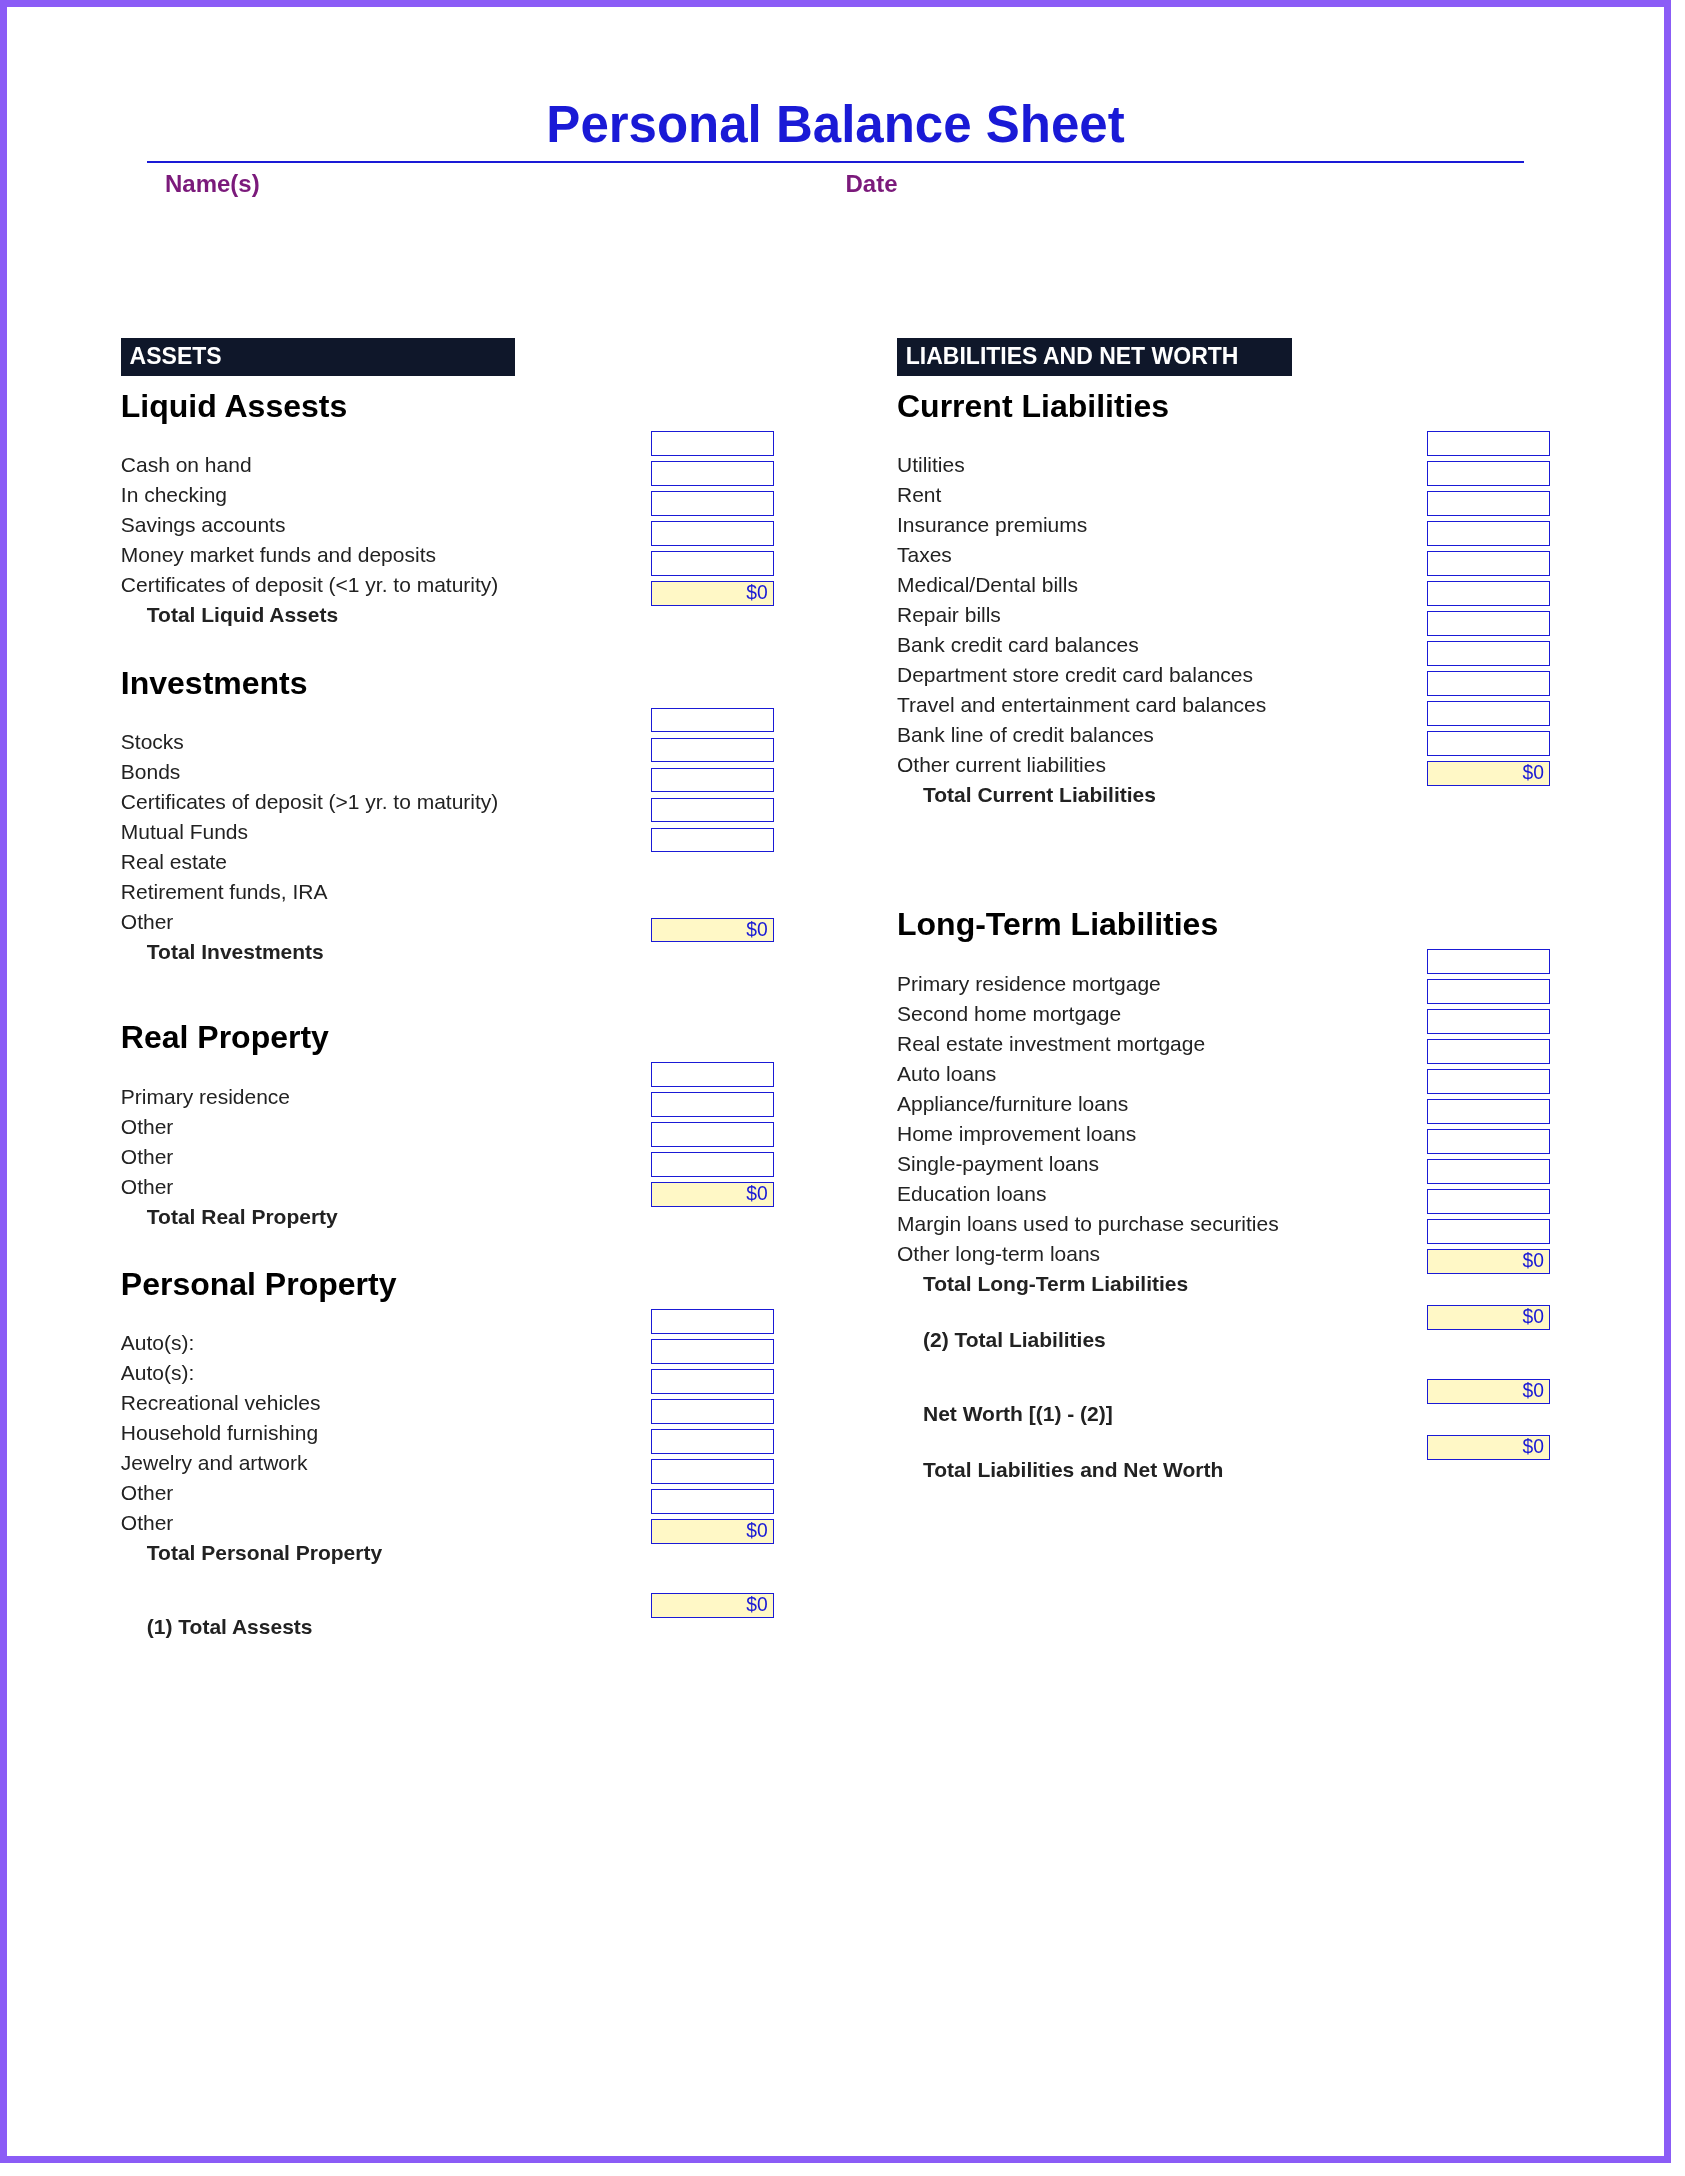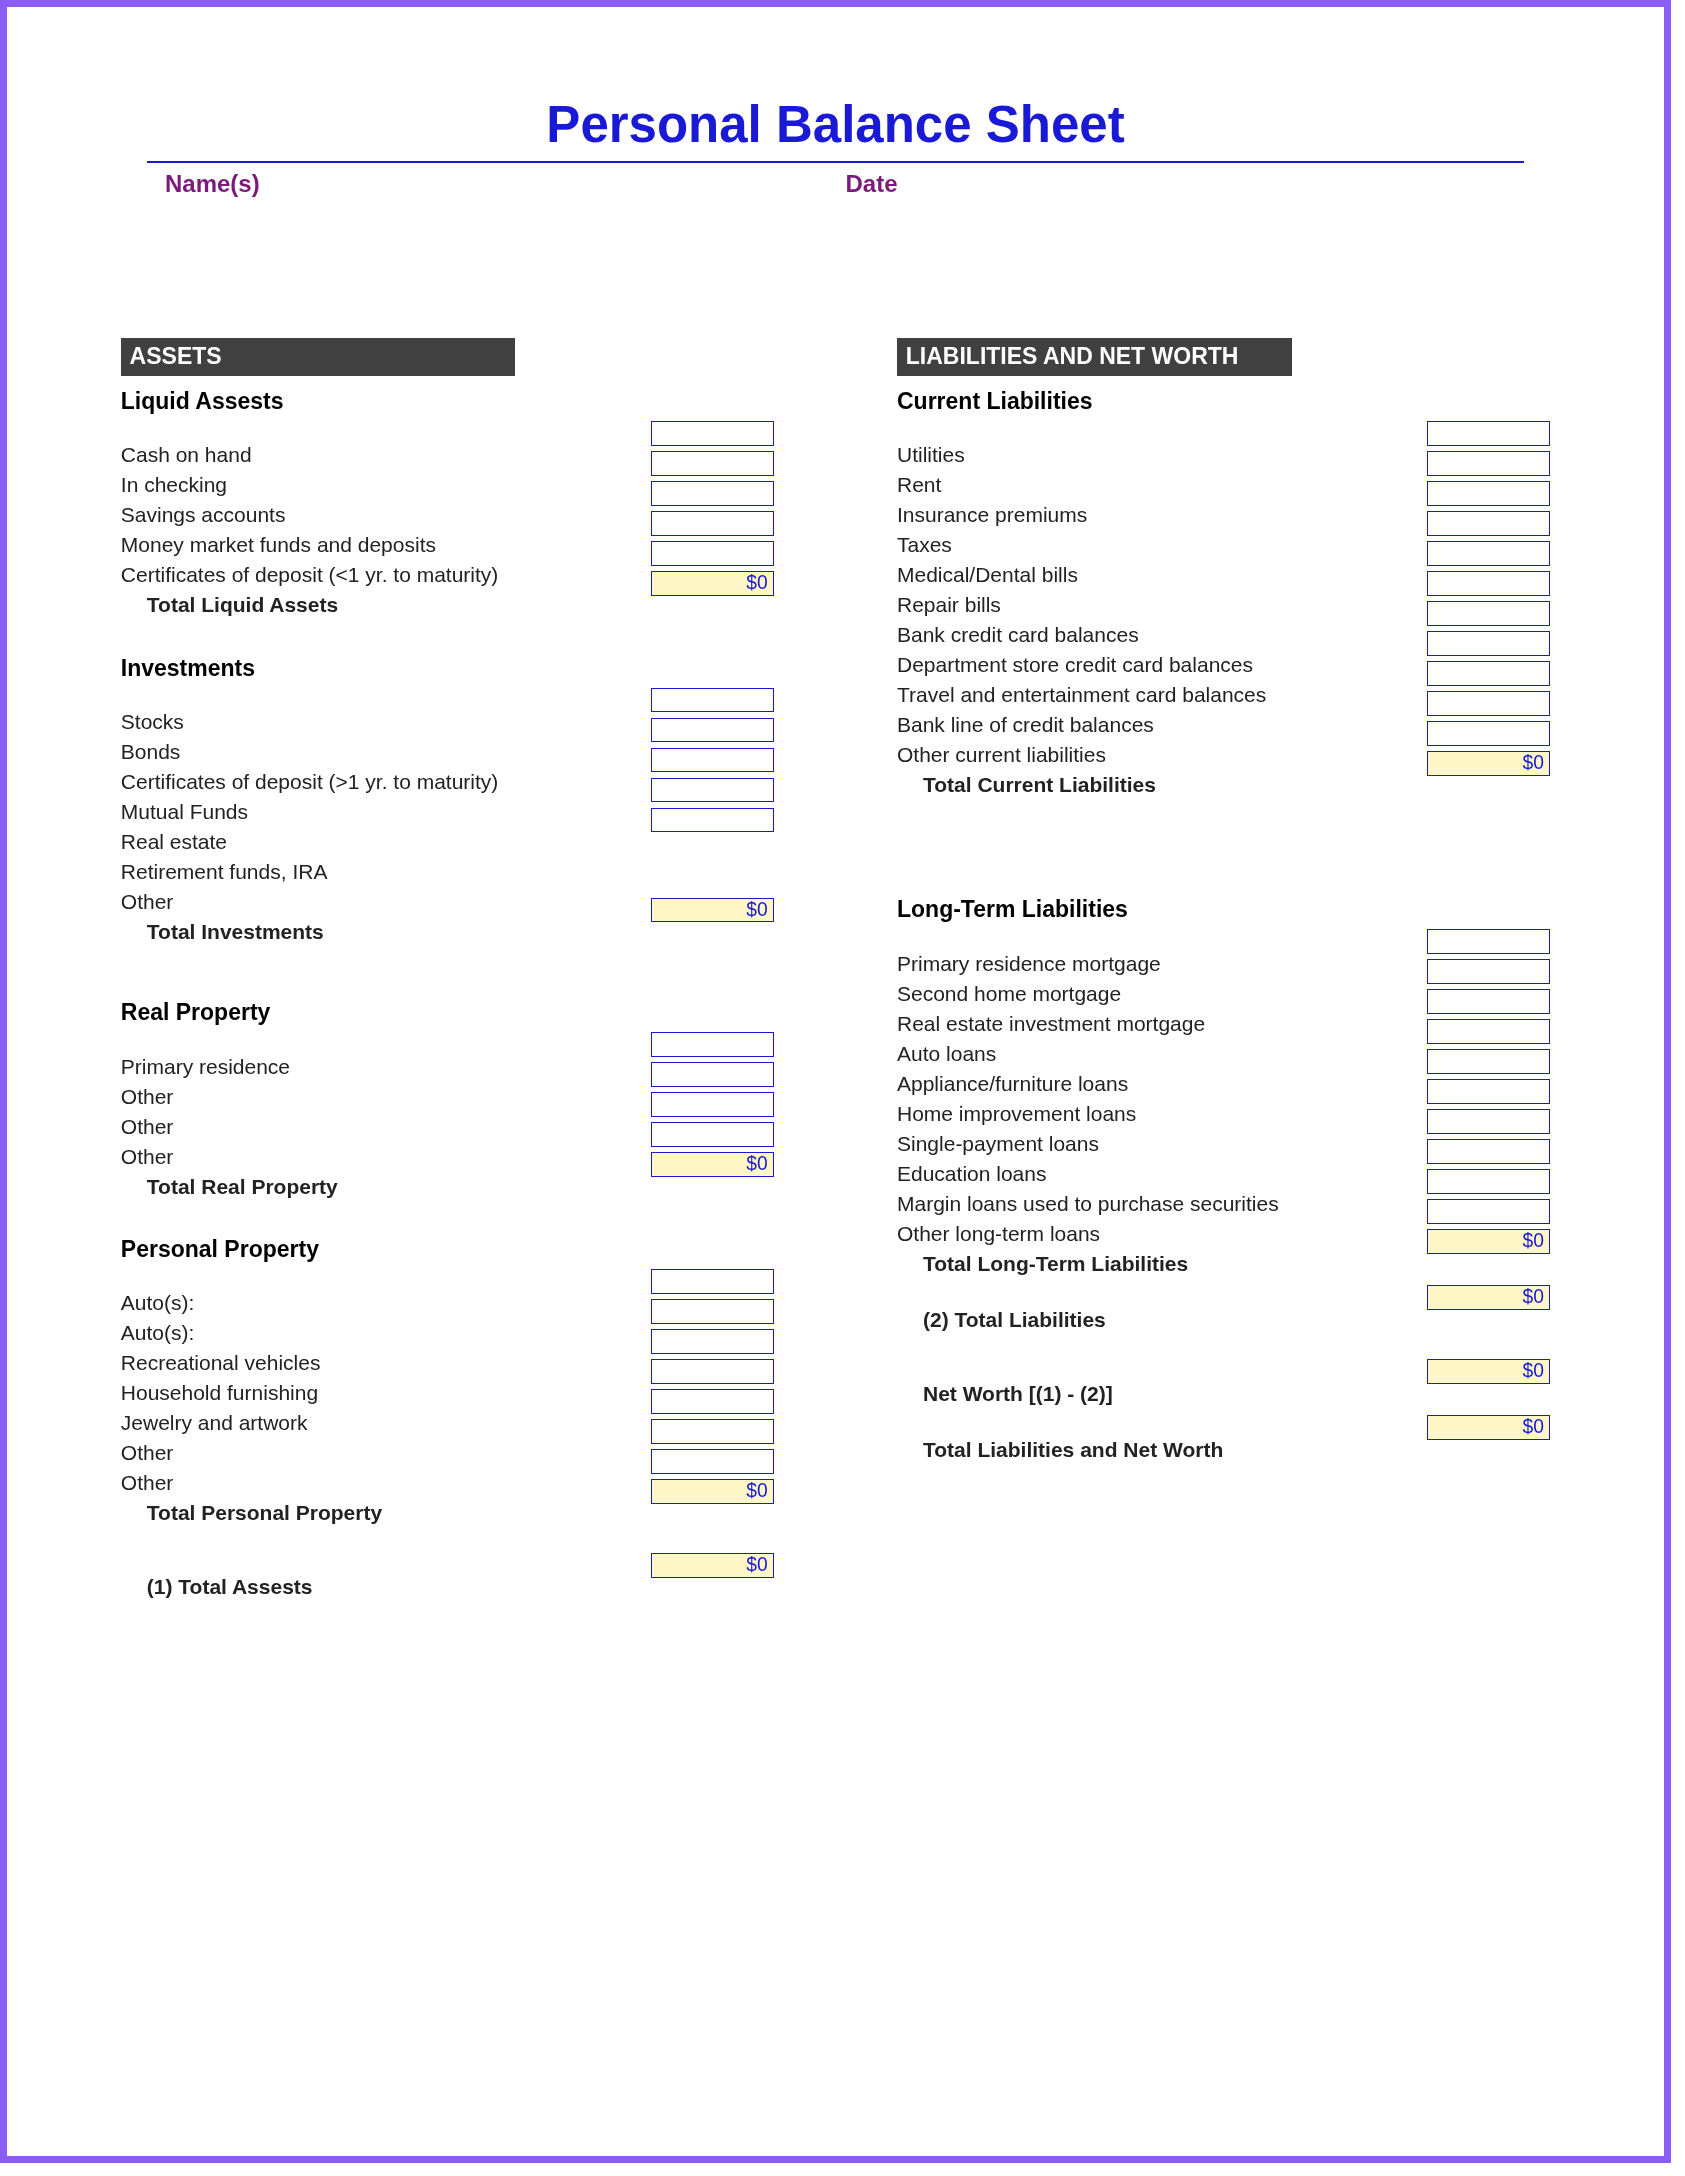--- a/index.html
+++ b/index.html
@@ -40,32 +40,32 @@
   .meta-right { flex: 1; }
 
   .columns {
     display: flex;
     gap: 123px;
     margin: 0 8.8px;
   }
   .col { flex: 1; }
 
   .banner {
-    background: #404040;
+    background: #0f172a;
     color: #fff;
     font-weight: bold;
     font-size: 23px;
     padding: 5.3px 8.8px;
     display: inline-block;
     min-width: 377px;
   }
 
   .section-head {
     font-weight: bold;
-    font-size: 23px;
+    font-size: 32px;
     margin-top: 12.3px;
     margin-bottom: 3.5px;
   }
   .gap { height: 44px; }
 
   .row {
     display: flex;
     align-items: center;
     font-size: 21px;
     color: #222;

